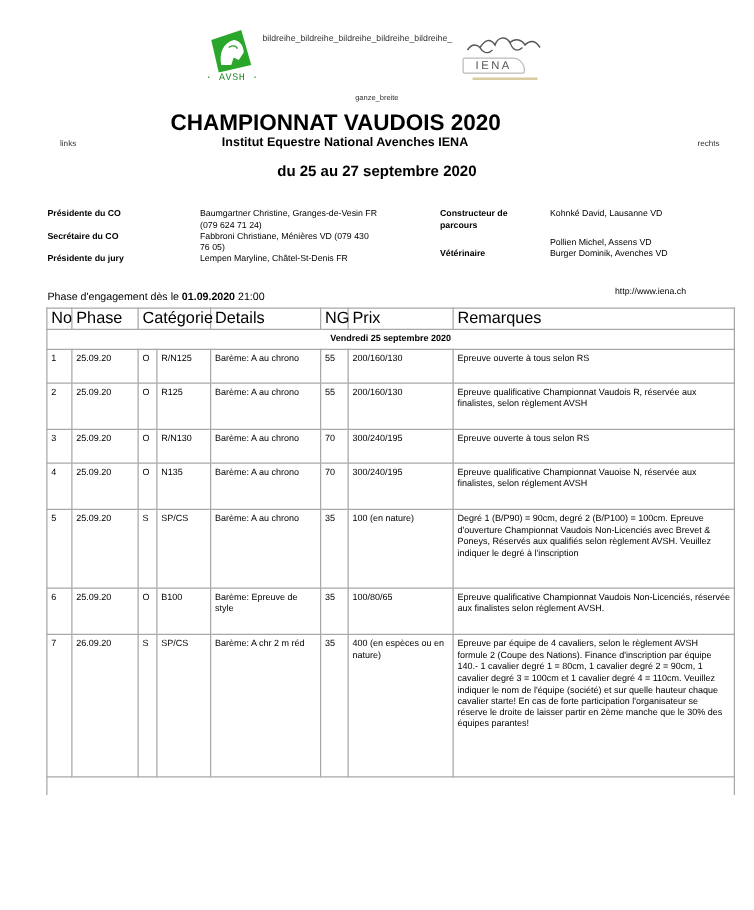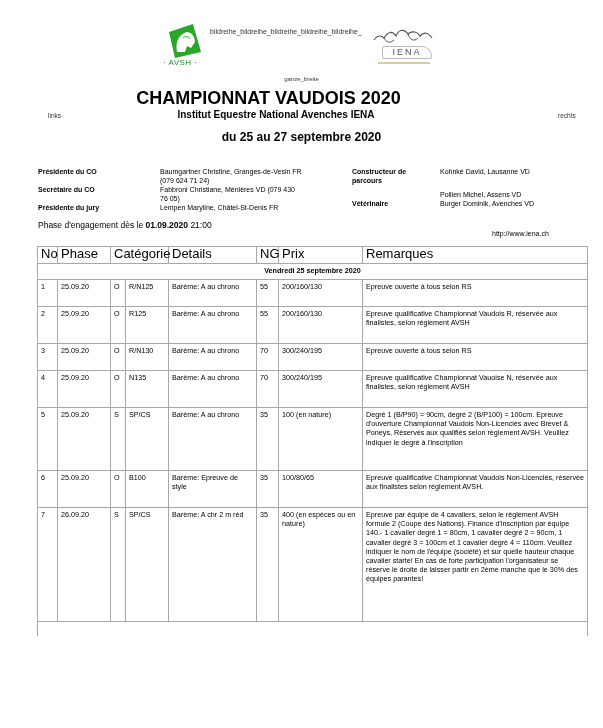--- a/index.html
+++ b/index.html
@@ -3,38 +3,38 @@
 <meta charset="utf-8">
 <style>
   html, body { margin: 0; padding: 0; background: #ffffff; }
   body {
     width: 603px; height: 728px; overflow: hidden; position: relative;
     font-family: "Liberation Sans", sans-serif; color: #000;
   }
   .abs { position: absolute; }
   
   .avsh-logo { left: 163px; top: 24px; width: 44px; height: 44px; }
-  .avsh-text { position: absolute; left: 0; top: 34px; width: 44px; text-align: left;
-    font-family: Liberation Sans, sans-serif; font-size: 8px; color: #2a8a2a; letter-spacing: 0.5px; }
+  .avsh-text { position: absolute; left: 0; top: 34px; width: 44px; text-align: right;
+    font-family: Liberation Mono, monospace; font-size: 8px; color: #2a8a2a; letter-spacing: 0.5px; }
   .bildreihe { left: 210px; top: 28px; font-size: 7px; color: #333; white-space: nowrap; }
   .iena-logo { left: 370px; top: 26px; width: 66px; height: 44px; }
-  .iena-text { position: absolute; left: 12px; top: 20px; width: 48px; text-align: center;
+  .iena-text { position: absolute; left: 0; top: 20px; width: 48px; text-align: center;
     font-size: 9px; letter-spacing: 2px; color: #555; border-top: 1px solid #bbb; border-bottom: 1px solid #bbb; border-left: 1px solid #bbb; border-right: 1px solid #bbb; border-radius: 2px 10px 2px 2px; line-height: 11px; }
   .iena-sub { position: absolute; left: 8px; top: 36px; width: 52px; height: 2px; background: #d8cca0; }
   .ganze { left: 0; width: 603px; top: 76px; text-align: center; font-size: 6px; color: #333; }
   .title1 { left: 0; width: 537px; top: 88px; text-align: center; font-size: 18px; font-weight: bold; }
   .title2 { left: 0; width: 552px; top: 109px; text-align: center; font-size: 10px; font-weight: bold; }
   .title3 { left: 0; width: 603px; top: 130px; text-align: center; font-size: 12px; font-weight: bold; }
   .links { left: 48px; top: 112px; font-size: 6.5px; color: #333; }
   .rechts { left: 558px; top: 112px; font-size: 6.5px; color: #333; }
   
   .off { font-size: 7px; line-height: 9px; }
   .off b { font-weight: bold; }
   
-  .phase { left: 38px; top: 220px; font-size: 8.5px; }
+  .phase { left: 38px; top: 232px; font-size: 8.5px; }
   .phase b { font-weight: bold; }
   .url { left: 492px; top: 230px; font-size: 7px; }
   
   table.prog {
     position: absolute; left: 37px; top: 246px; width: 550px;
     border-collapse: collapse; font-size: 7.2px; line-height: 9.2px; table-layout: fixed;
   }
   table.prog th, table.prog td {
     border: 1px solid #a8a8a8; padding: 2px 3px; vertical-align: top; text-align: left;
   }

